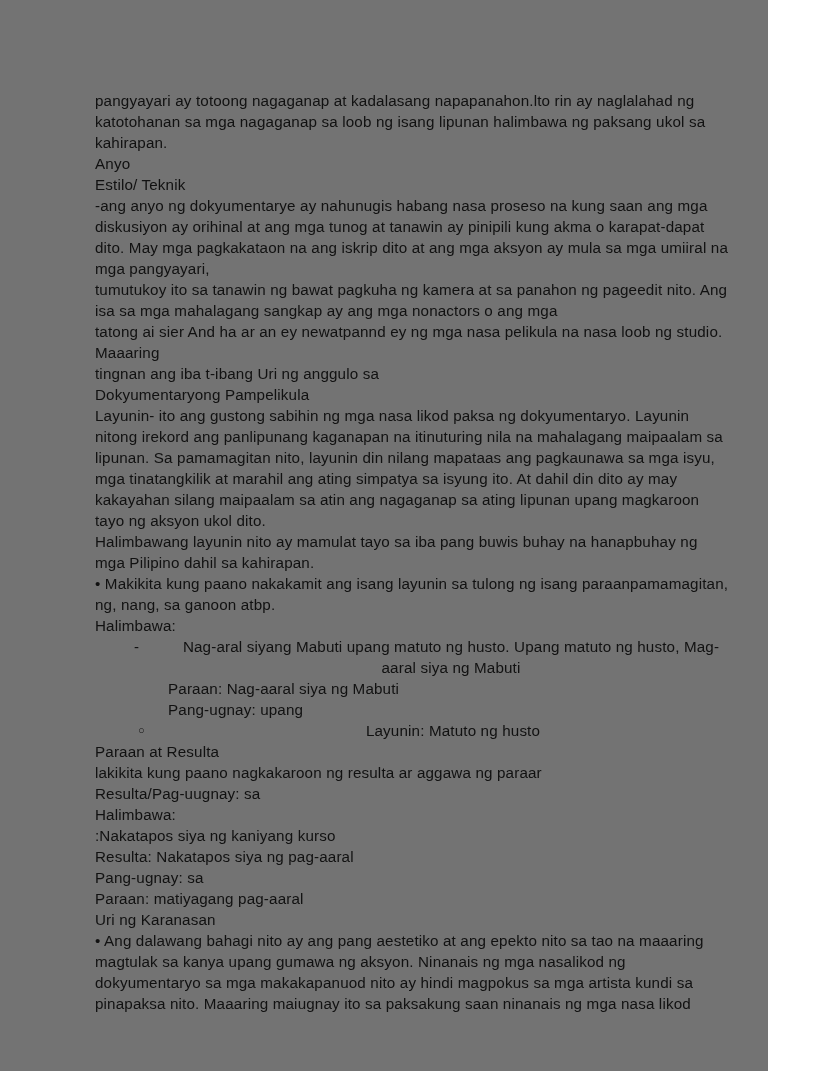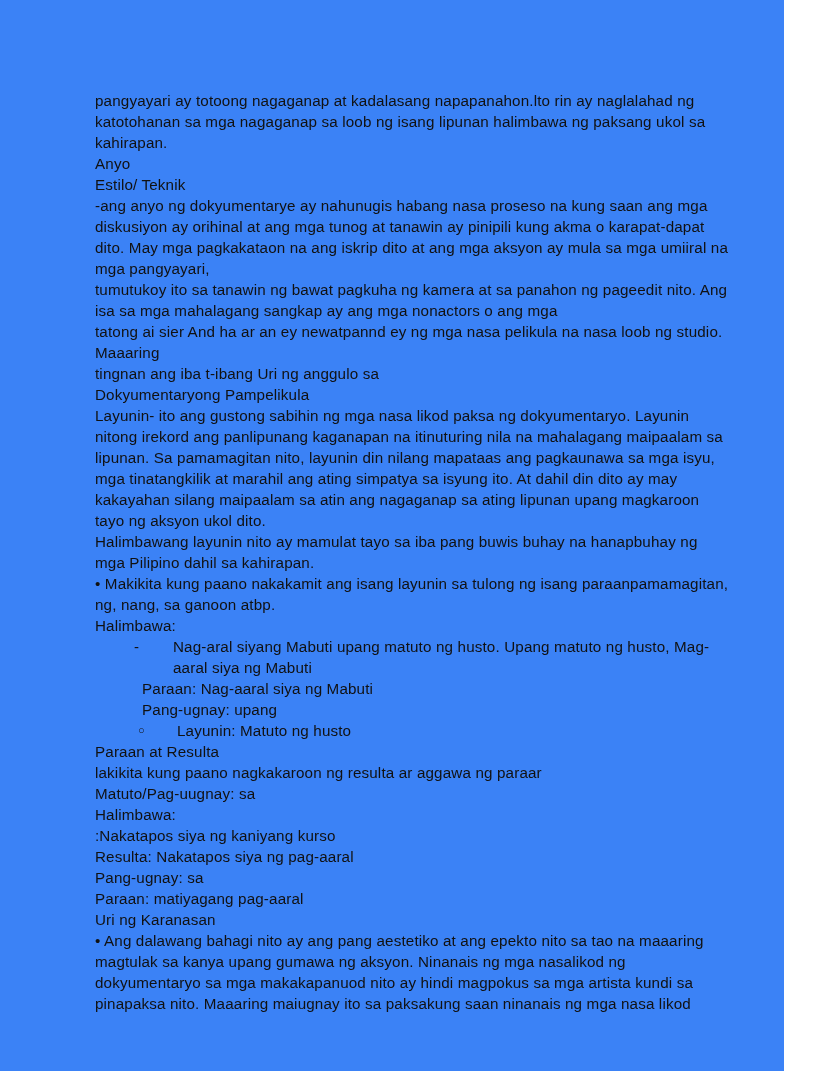--- a/index.html
+++ b/index.html
@@ -4,24 +4,23 @@
 <style>
   html, body {
     margin: 0;
     padding: 0;
     background: #ffffff;
   }
   .page {
     position: relative;
     width: 768px;
     height: 1071px;
-    background: #3b82f6;
+    background: #737373;
     overflow: hidden;
     font-family: "Liberation Sans", sans-serif;
-    padding-left: 16px;
   }
   .doc-body {
     position: absolute;
     left: 95px;
     top: 90px;
     width: 634px;
     font-size: 15.2px;
     line-height: 21px;
     color: #111111;
     text-align: left;
@@ -52,23 +51,24 @@
     line-height: 21px;
     padding-left: 1px;
   }
   .marker.circle {
     font-size: 11px;
     line-height: 21px;
     padding-left: 5px;
   }
   .list-text {
     flex: 1 1 auto;
+    text-align: center;
   }
   .cont-row {
-    margin-left: 47px;
+    margin-left: 73px;
   }
 </style>
 </head>
 <body>
 
 <div class="page">
   <div class="doc-body">
 
     <div class="line">pangyayari ay totoong nagaganap at kadalasang napapanahon.lto rin ay naglalahad ng katotohanan sa mga nagaganap sa loob ng isang lipunan halimbawa ng paksang ukol sa kahirapan.</div>
     <div class="line">Anyo</div>
@@ -94,21 +94,21 @@
 
       <div class="list-row">
         <span class="marker circle">○</span>
         <span class="list-text line">Layunin: Matuto ng husto</span>
       </div>
 
     </div>
 
     <div class="line">Paraan at Resulta</div>
     <div class="line">lakikita kung paano nagkakaroon ng resulta ar aggawa ng paraar</div>
-    <div class="line">Matuto/Pag-uugnay: sa</div>
+    <div class="line">Resulta/Pag-uugnay: sa</div>
     <div class="line">Halimbawa:</div>
     <div class="line">:Nakatapos siya ng kaniyang kurso</div>
     <div class="line">Resulta: Nakatapos siya ng pag-aaral</div>
     <div class="line">Pang-ugnay: sa</div>
     <div class="line">Paraan: matiyagang pag-aaral</div>
     <div class="line">Uri ng Karanasan</div>
     <div class="line">• Ang dalawang bahagi nito ay ang pang aestetiko at ang epekto nito sa tao na maaaring magtulak sa kanya upang gumawa ng aksyon. Ninanais ng mga nasalikod ng dokyumentaryo sa mga makakapanuod nito ay hindi magpokus sa mga artista kundi sa pinapaksa nito. Maaaring maiugnay ito sa paksakung saan ninanais ng mga nasa likod</div>
 
   </div>
 </div>

